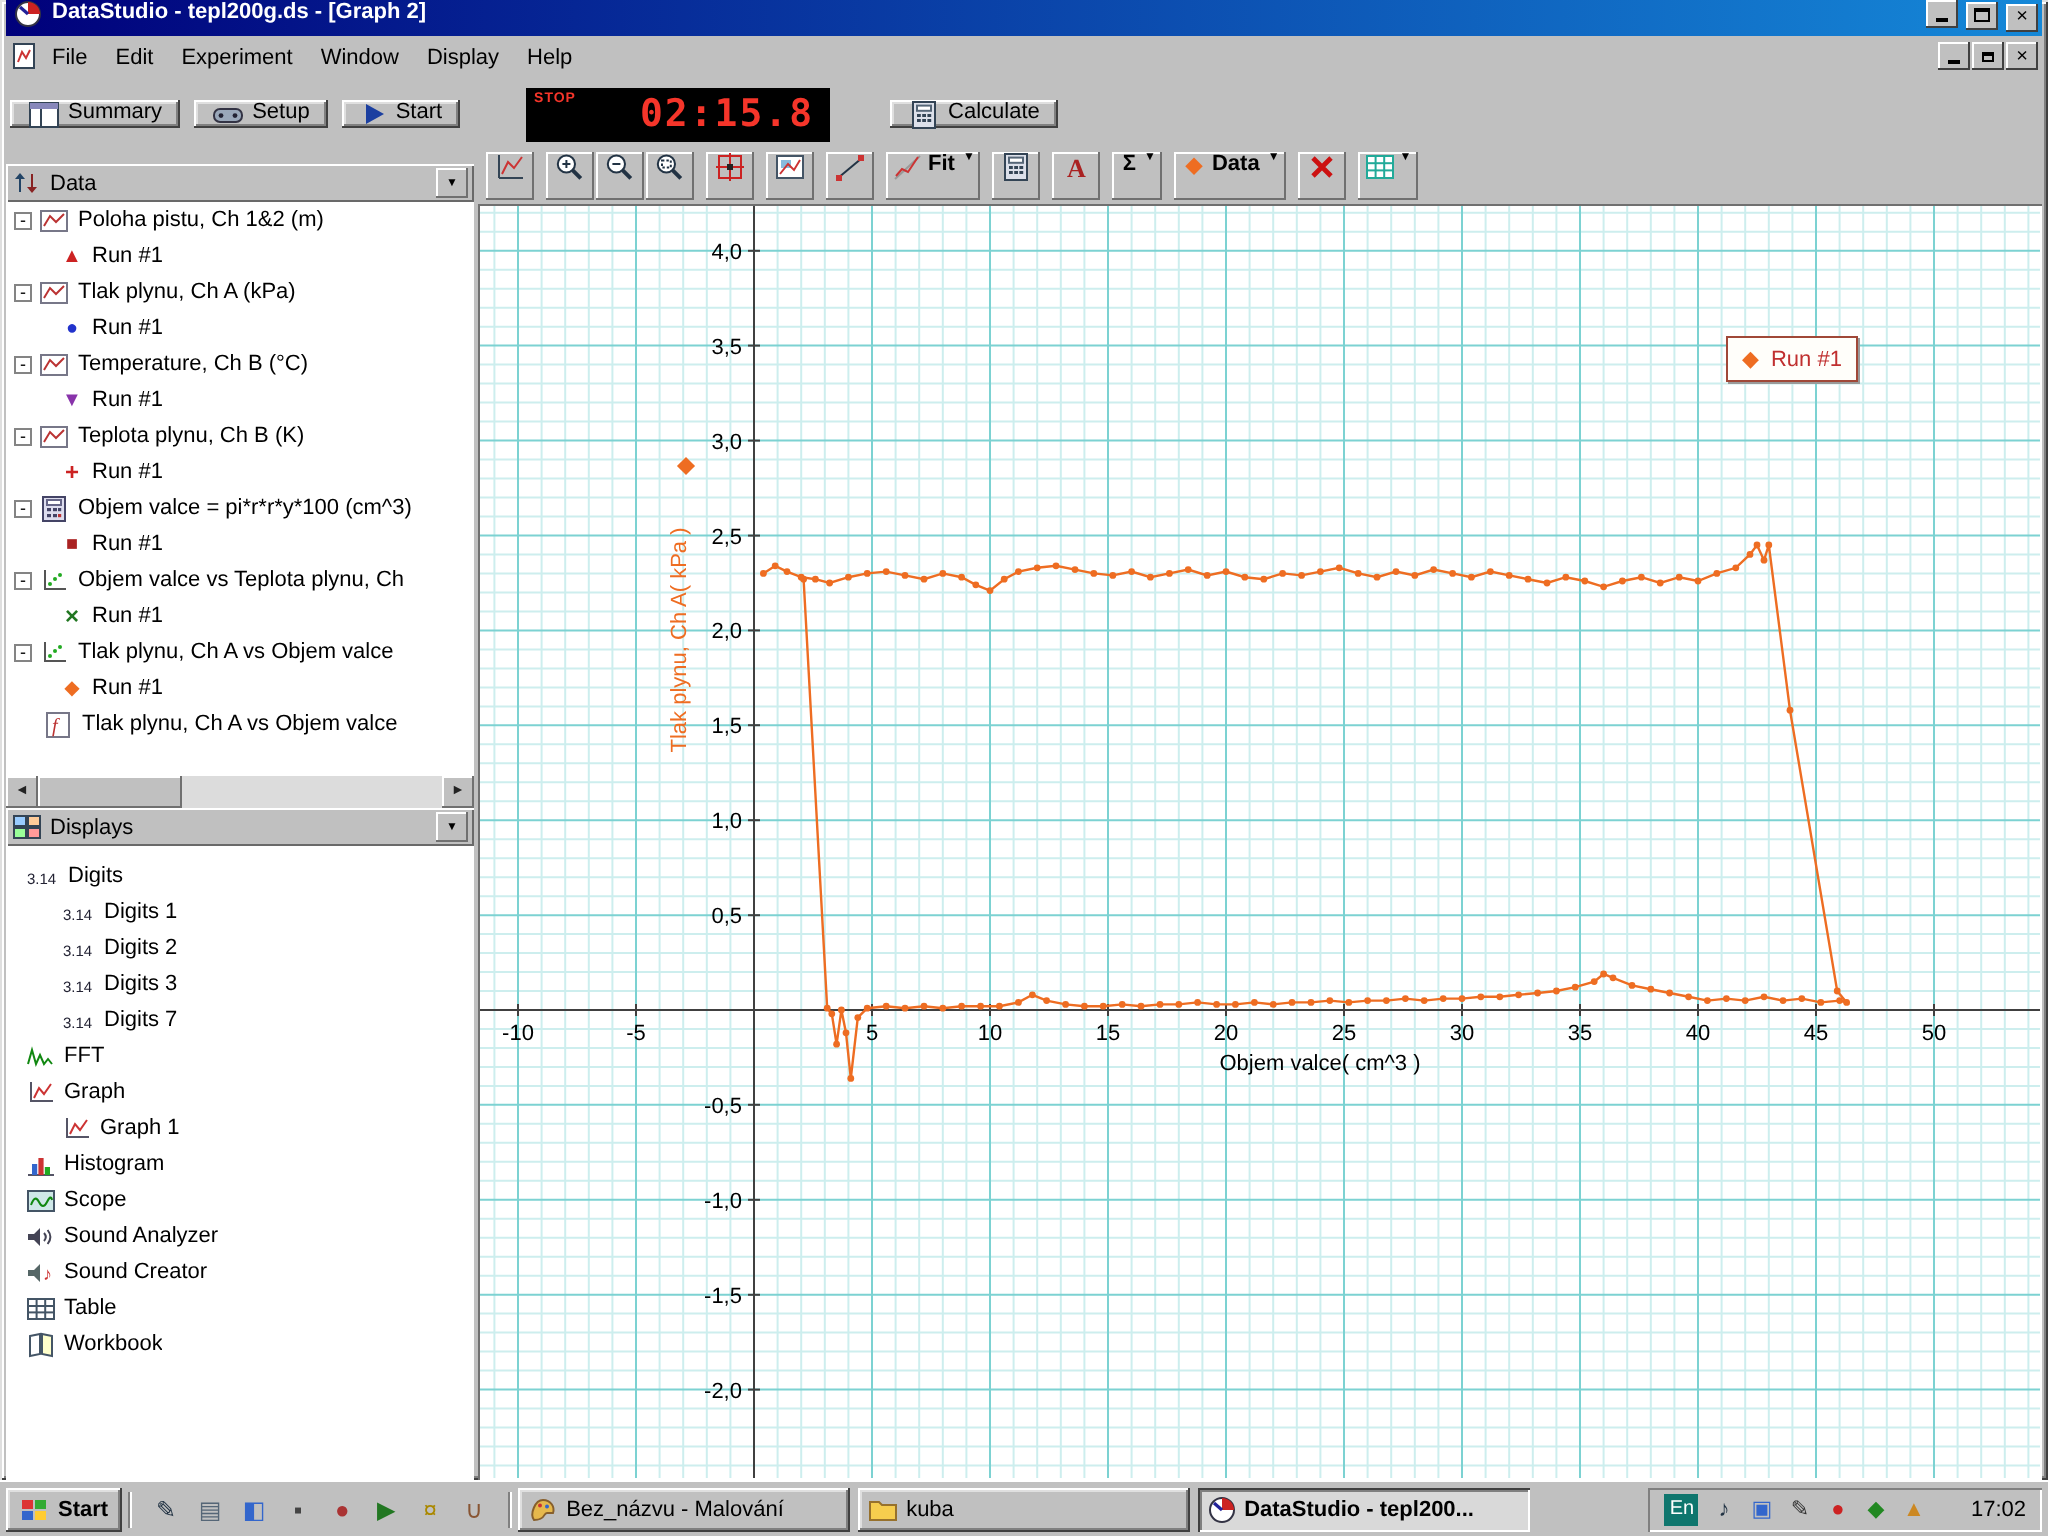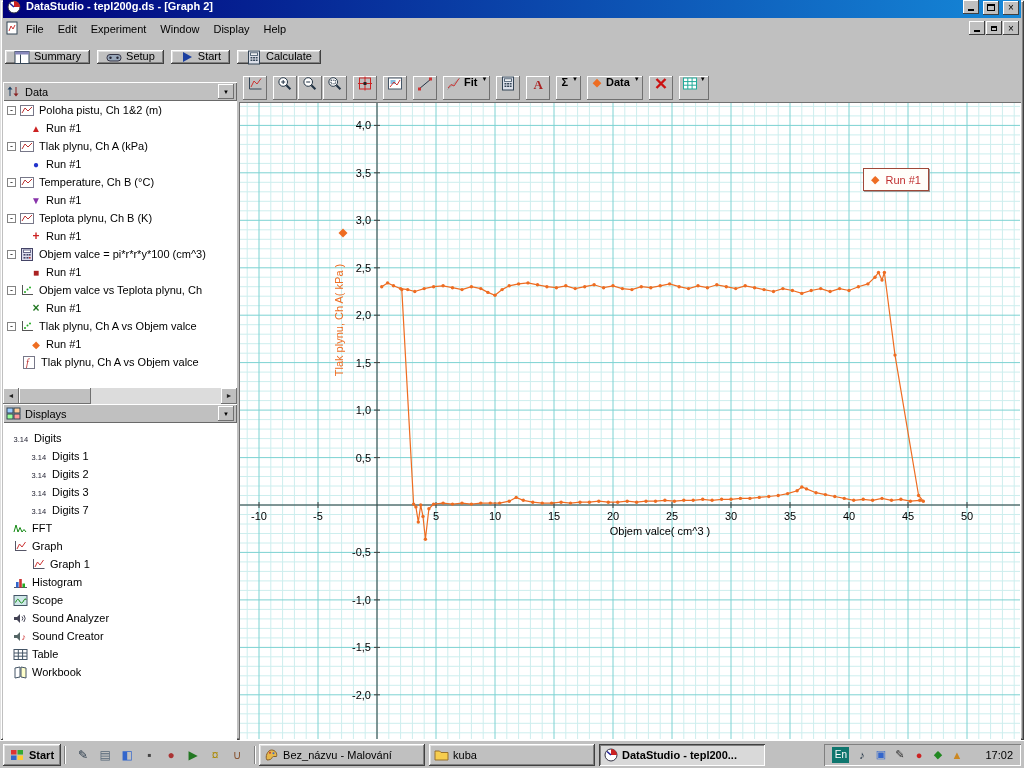--- a/index.html
+++ b/index.html
@@ -160,20 +160,24 @@
         <span>Setup</span>
       </button>
       <button class="tbtn rz">
         <span class="bic">
             <svg width="14" height="14" viewBox="0 0 14 14">
               <polygon points="3,2 12,7 3,12" fill="#1b3fa0"></polygon>
             </svg>
           </span>
         <span>Start</span>
       </button>
+      <div class="timer">
+        <span class="stoplbl">STOP</span>
+        <span class="digits">02:15.8</span>
+      </div>
       <button class="tbtn rz">
         <span class="bic">
             <svg width="16" height="15" viewBox="0 0 16 15">
               <rect x="2.5" y="1" width="11" height="13" fill="#dce0ea" stroke="#345"></rect>
               <rect x="4.5" y="2.8" width="7" height="2.6" fill="#fff" stroke="#567"></rect>
               <g fill="#345">
                 <rect x="4.5" y="7" width="1.9" height="1.5"></rect>
                 <rect x="7.1" y="7" width="1.9" height="1.5"></rect>
                 <rect x="9.7" y="7" width="1.9" height="1.5"></rect>
                 <rect x="4.5" y="9.5" width="1.9" height="1.5"></rect>

